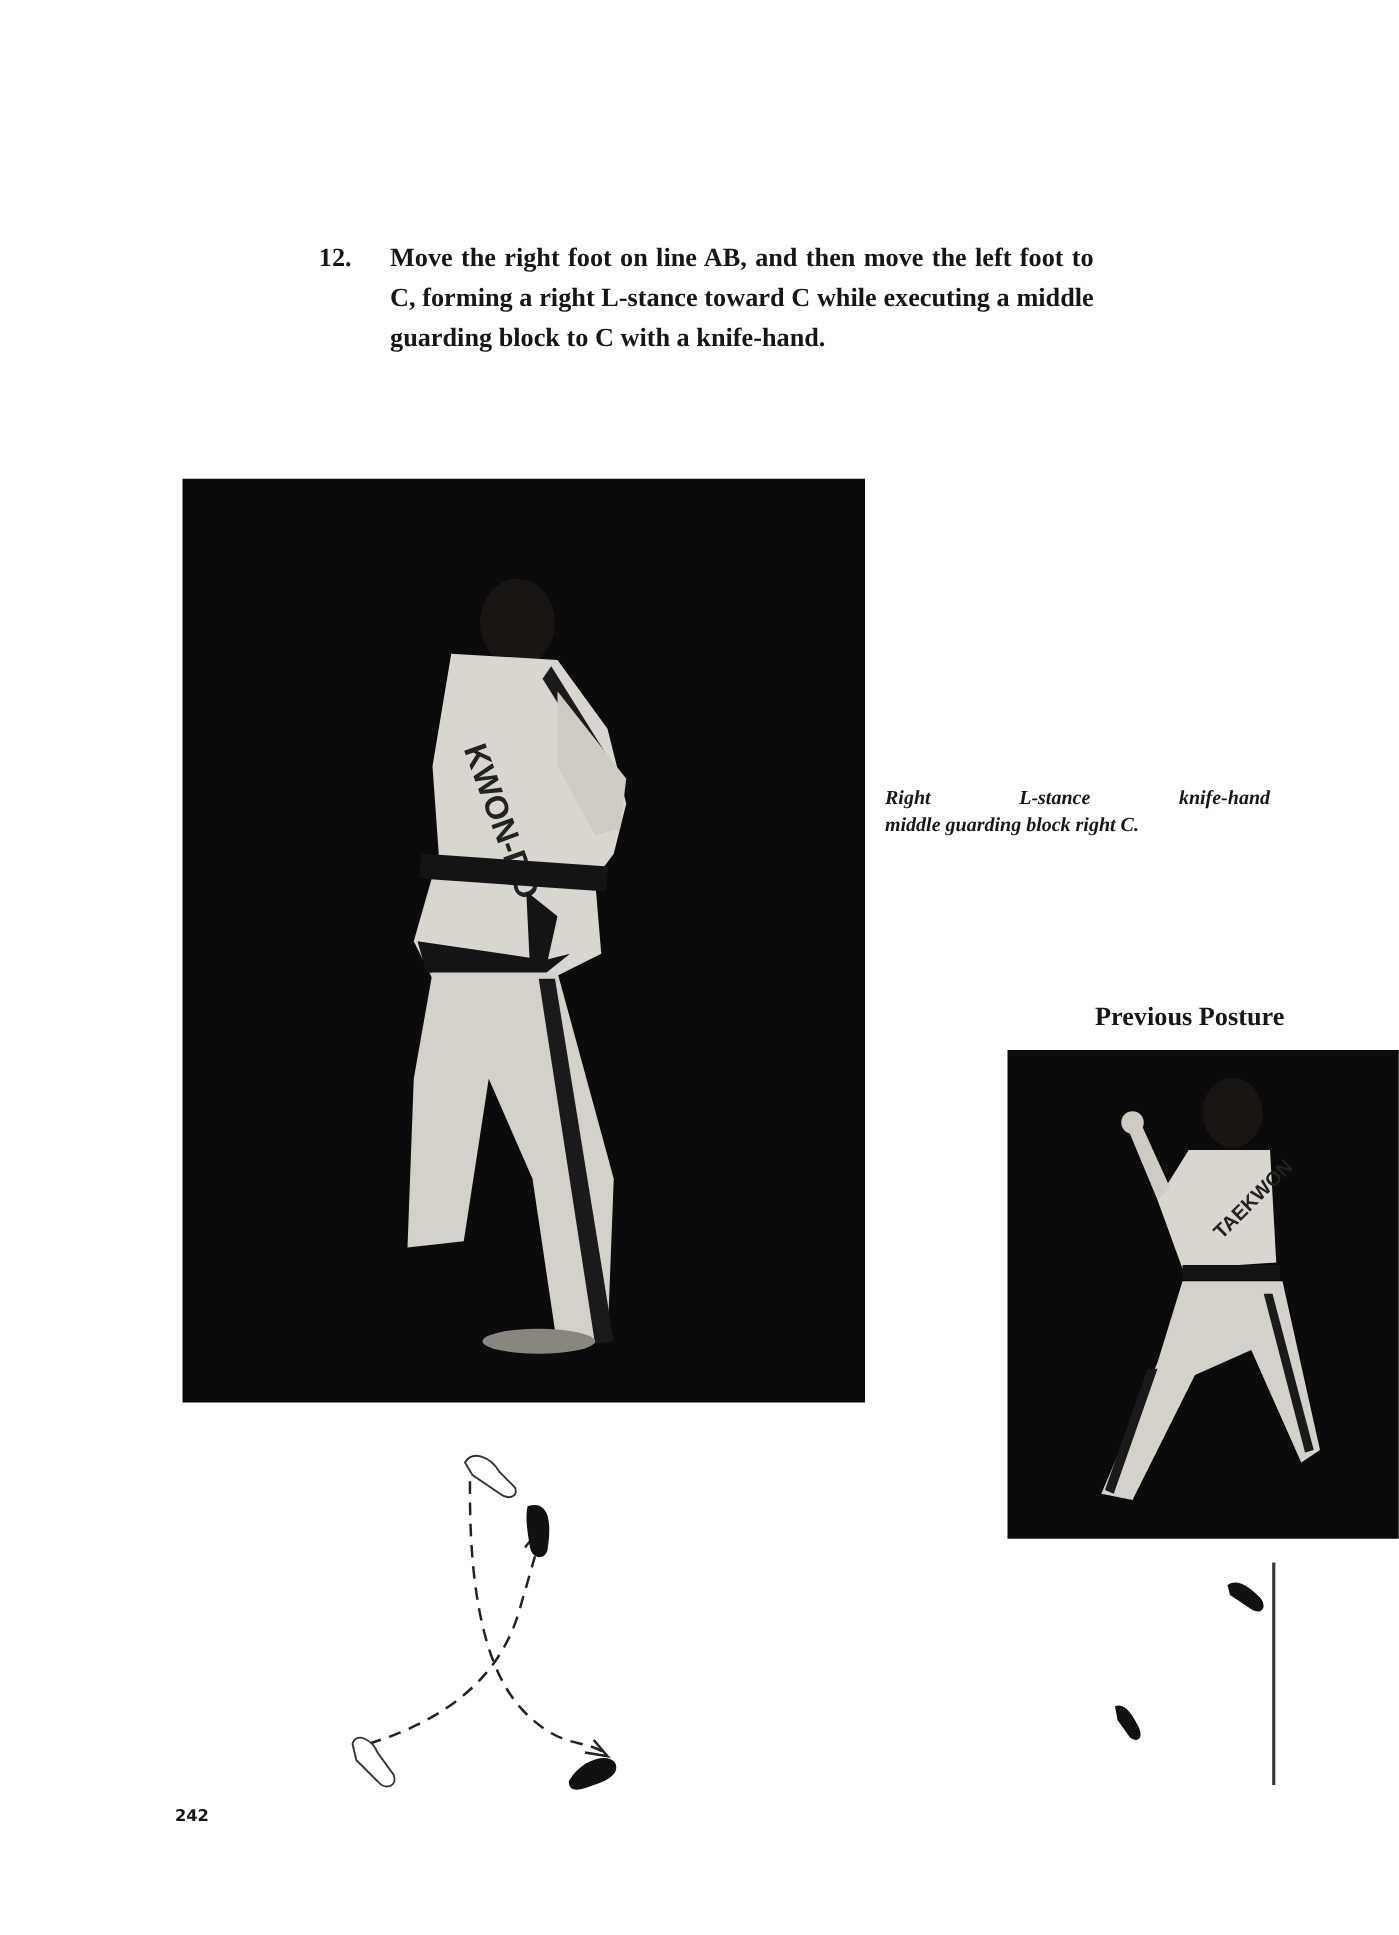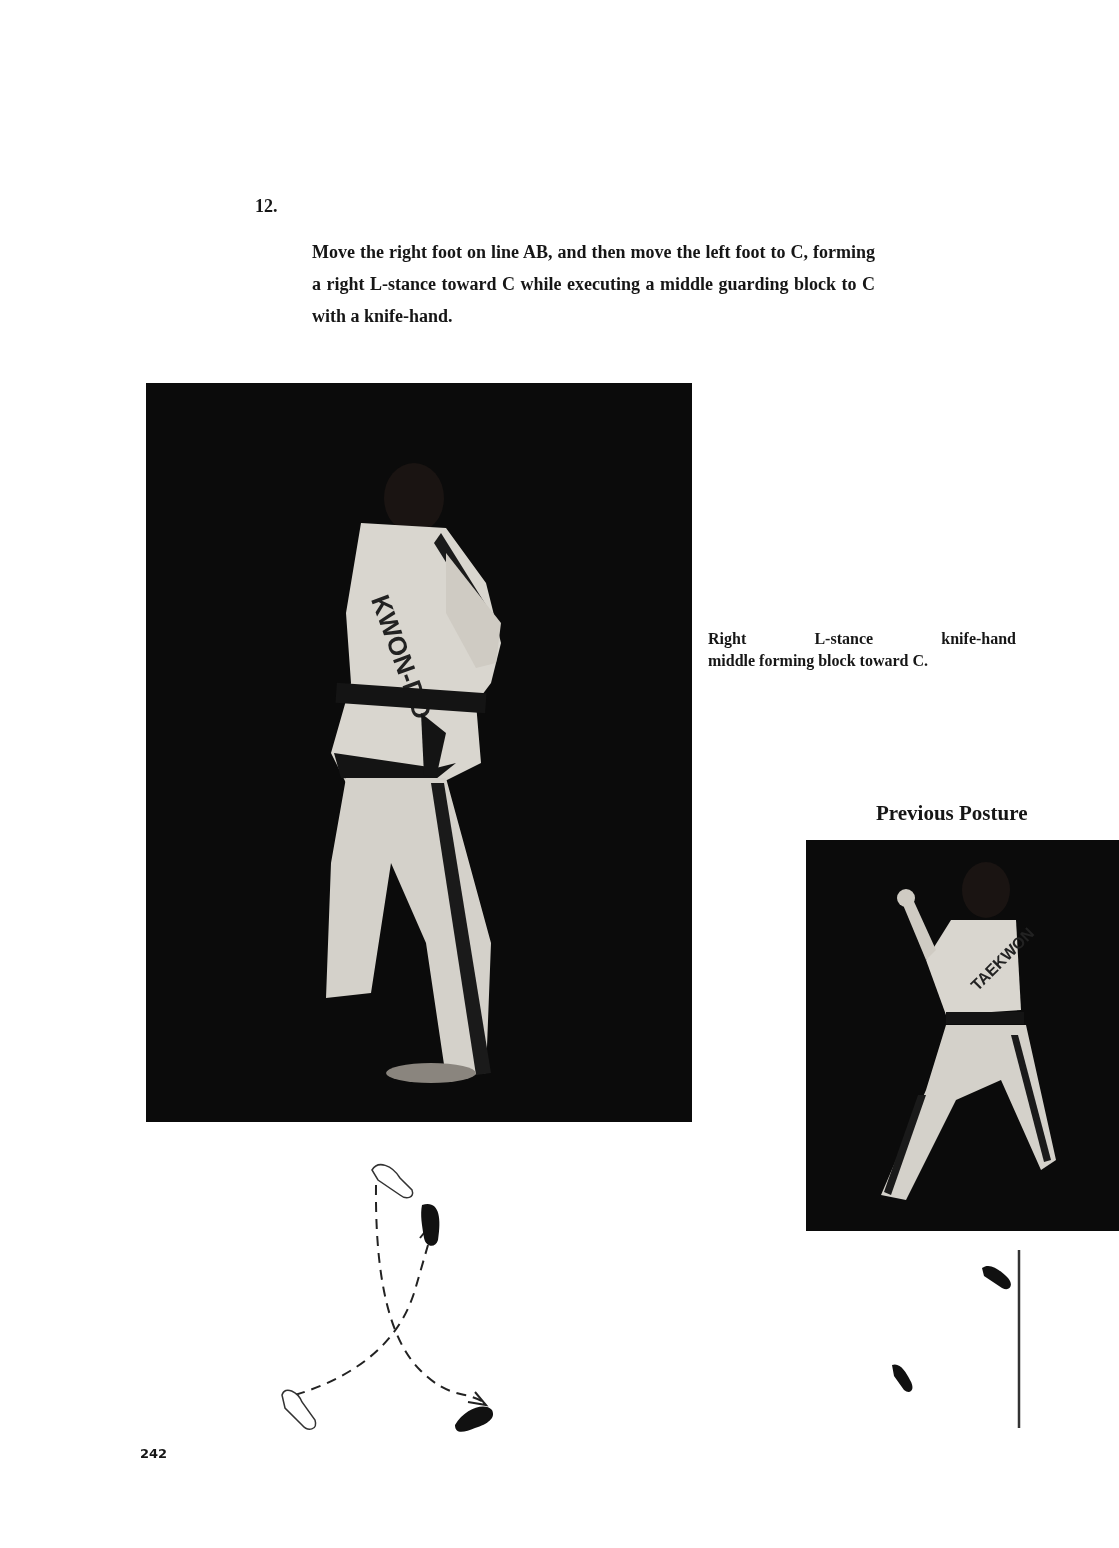--- a/index.html
+++ b/index.html
@@ -2,34 +2,34 @@
 <html><head>
 <meta charset="utf-8">
 <style>
   html, body { margin: 0; padding: 0; }
   body {
     width: 1119px; height: 1548px; background: #ffffff; position: relative; overflow: hidden;
     font-family: "DejaVu Serif", "Liberation Serif", serif; color: #161616;
   }
   .step {
     position: absolute; left: 255px; top: 190px; width: 620px;
-    font-family: "Liberation Serif", serif; font-weight: bold; font-size: 18px; line-height: 32px;
+    font-family: "Liberation Serif", serif; font-weight: bold; font-size: 21px; line-height: 32px;
     display: flex;
   }
   .step-num { width: 57px; flex: none; }
-  .step-text { flex: 1; text-align: justify; margin-top: 46px; }
+  .step-text { flex: 1; text-align: justify; }
   .photo {
     position: absolute; background: #0b0b0b; overflow: hidden;
   }
   .photo.main { left: 146px; top: 383px; width: 546px; height: 739px; }
   .photo.prev { left: 806px; top: 840px; width: 313px; height: 391px; }
   .caption {
     position: absolute; left: 708px; top: 628px; width: 308px;
     font-family: "Liberation Serif", serif; font-weight: bold; font-size: 16px; line-height: 22px;
-    text-align: justify; text-align-last: left;
+    text-align: justify; text-align-last: left; font-style: italic;
   }
   .caption .first { text-align-last: justify; display:block; }
   .prev-label {
     position: absolute; left: 876px; top: 801px;
     font-family: "Liberation Serif", serif; font-weight: bold; font-size: 21px;
   }
   .page-num {
     position: absolute; left: 140px; top: 1446px;
     font-family: "DejaVu Sans", sans-serif; font-weight: bold; font-size: 13px;
   }
@@ -63,21 +63,21 @@
 
     <path d="M200 395 L300 395 L345 560 L340 690 L300 695 L280 560 L245 480 L225 610 L180 615 L185 480 Z" fill="#d4d1ca"></path>
     <path d="M285 400 L298 400 L345 690 L330 692 Z" fill="#1a1a1a"></path>
 
     <ellipse cx="285" cy="690" rx="45" ry="10" fill="#8a857e"></ellipse>
   </svg>
 </div>
 
 <div class="caption">
   <span class="first">Right L-stance knife-hand</span>
-  <span>middle forming block toward C.</span>
+  <span>middle guarding block right C.</span>
 </div>
 
 <div class="prev-label">Previous Posture</div>
 
 <div class="photo prev">
   <svg width="313" height="391" viewBox="0 0 313 391">
     <ellipse cx="180" cy="50" rx="24" ry="28" fill="#1a1412"></ellipse>
     <path d="M145 80 L210 80 L215 170 L140 175 L120 120 Z" fill="#d9d6cf"></path>
     <path d="M120 120 L95 60 L105 55 L130 110 Z" fill="#cfcbc3"></path>
     <circle cx="100" cy="58" r="9" fill="#cfcbc3"></circle>

